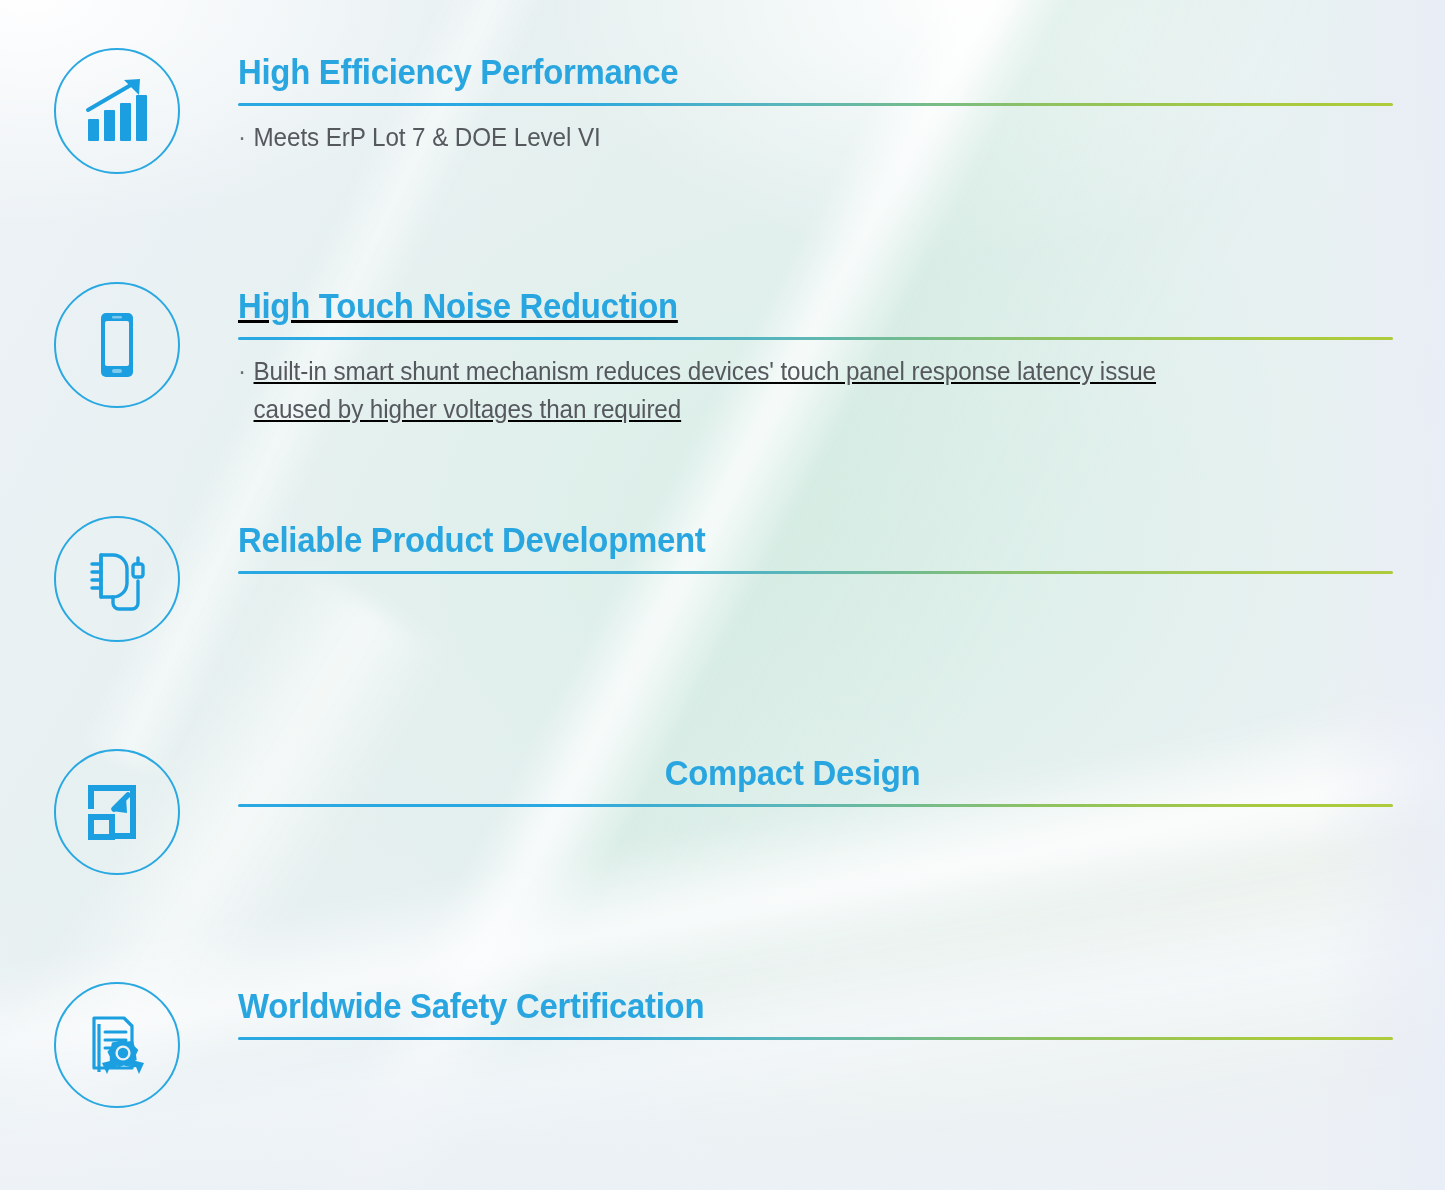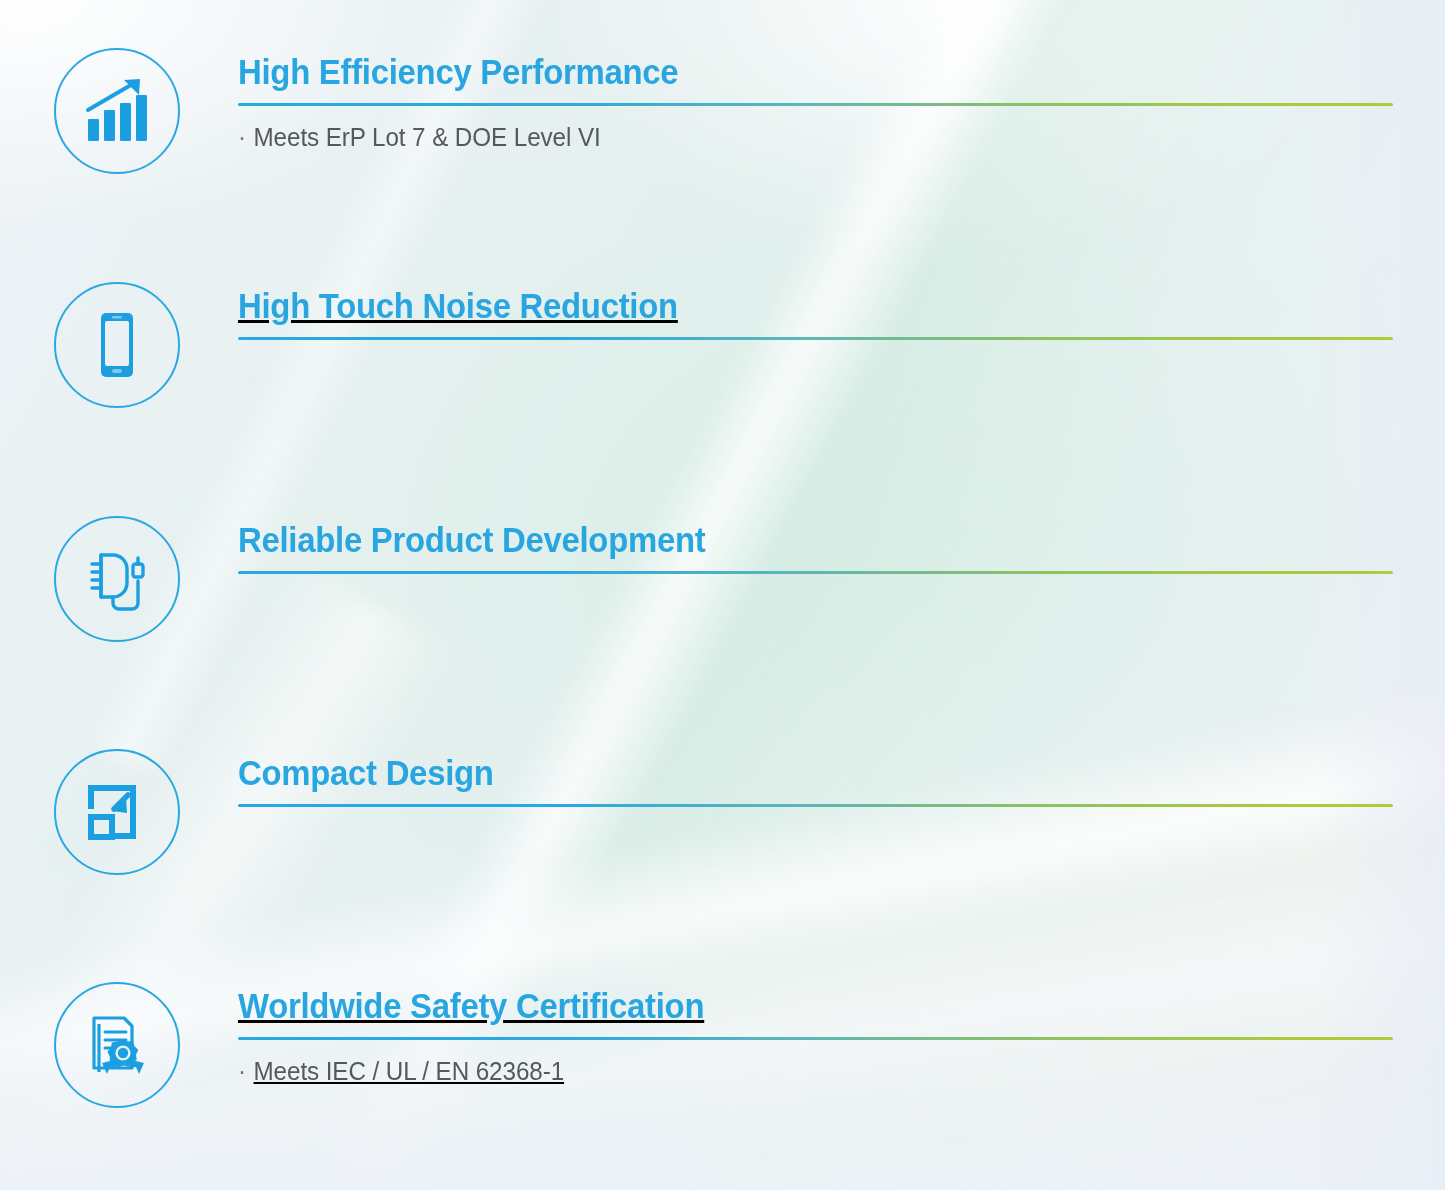--- a/index.html
+++ b/index.html
@@ -292,20 +292,24 @@
             <rect x="21" y="5" width="32" height="64" rx="5" fill="#1b9fe0"></rect>
             <rect x="25" y="13" width="24" height="45" rx="2" fill="#e9f1f4"></rect>
             <rect x="32" y="8" width="10" height="2.6" rx="1.3" fill="#7cc9ec"></rect>
             <rect x="32" y="61" width="10" height="4" rx="2" fill="#7cc9ec"></rect>
           </svg>
         </span>
       </div>
       <div class="content" style="top:6px;text-decoration:underline;">
         <div class="feat-title">High Touch Noise Reduction</div>
         <div class="divider"></div>
+        <div class="bullets">
+          <div class="bullet"><span class="dot">·</span><span>Built-in smart shunt mechanism reduces devices' touch panel response latency issue</span></div>
+          <div class="bullet cont"><span>caused by higher voltages than required</span></div>
+        </div>
       </div>
     </div>
 
     <div class="feature" style="top:516px;">
       <div class="icon-wrap" style="top:0;">
         <div class="icon-ring"></div>
         <span class="icon-glyph">
           <svg viewBox="0 0 74 74">
             <g fill="none" stroke="#1b9fe0" stroke-width="3.4" stroke-linecap="round" stroke-linejoin="round">
               <path d="M21 13 h12 a14 14 0 0 1 14 14 v14 a14 14 0 0 1 -14 14 h-12 z"></path>
@@ -336,21 +340,21 @@
               <path d="M11 31 v-18 h42 v48 h-18"></path>
               <rect x="11" y="42" width="21" height="20"></rect>
             </g>
             <g stroke="#1b9fe0" stroke-width="5.5" stroke-linecap="round" fill="none">
               <path d="M48 20 L34 34"></path>
             </g>
             <path d="M46 22 L32 36 L47 38 Z" fill="#1b9fe0"></path>
           </svg>
         </span>
       </div>
-      <div class="content" style="top:6px;">
+      <div class="content" style="top:6px;text-align:center;">
         <div class="feat-title">Compact Design</div>
         <div class="divider"></div>
       </div>
     </div>
 
     <div class="feature" style="top:982px;">
       <div class="icon-wrap" style="top:0;">
         <div class="icon-ring"></div>
         <span class="icon-glyph">
           <svg viewBox="0 0 74 74">
@@ -366,23 +370,20 @@
             <path d="M34 52 l4 8 l-8 -1 l-3 7 l-5 -11 z" fill="#1b9fe0"></path>
             <path d="M52 52 l-4 8 l8 -1 l3 7 l5 -11 z" fill="#1b9fe0"></path>
             <g transform="translate(43,46)">
               <path d="M0 -15 L4.6 -12.4 L9.9 -12.9 L11.6 -7.8 L15.3 -4.1 L13 0.7 L13.7 6 L8.8 8.2 L5.6 12.5 L0.4 11.5 L-4.6 13.4 L-8.2 9.5 L-13.2 7.8 L-13.2 2.4 L-15.6 -2.3 L-12.1 -6.3 L-11.1 -11.6 L-5.8 -12.6 Z" fill="#1b9fe0"></path>
               <circle cx="0" cy="-1" r="7.6" fill="#e9f1f4"></circle>
               <circle cx="0" cy="-1" r="5.2" fill="#1b9fe0"></circle>
             </g>
           </svg>
         </span>
       </div>
-      <div class="content" style="top:6px;text-decoration:underline;">
+      <div class="content" style="top:6px;">
         <div class="feat-title">Worldwide Safety Certification</div>
         <div class="divider"></div>
-        <div class="bullets">
-          <div class="bullet"><span class="dot">·</span><span>Meets IEC / UL / EN 62368-1</span></div>
-        </div>
       </div>
     </div>
 
   </div>
 </div>
 
 </body></html>

